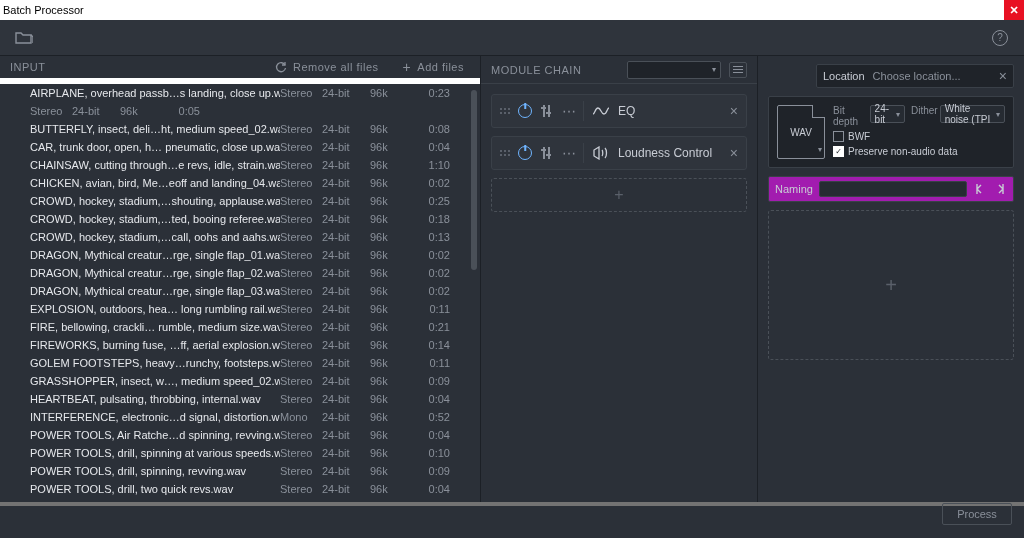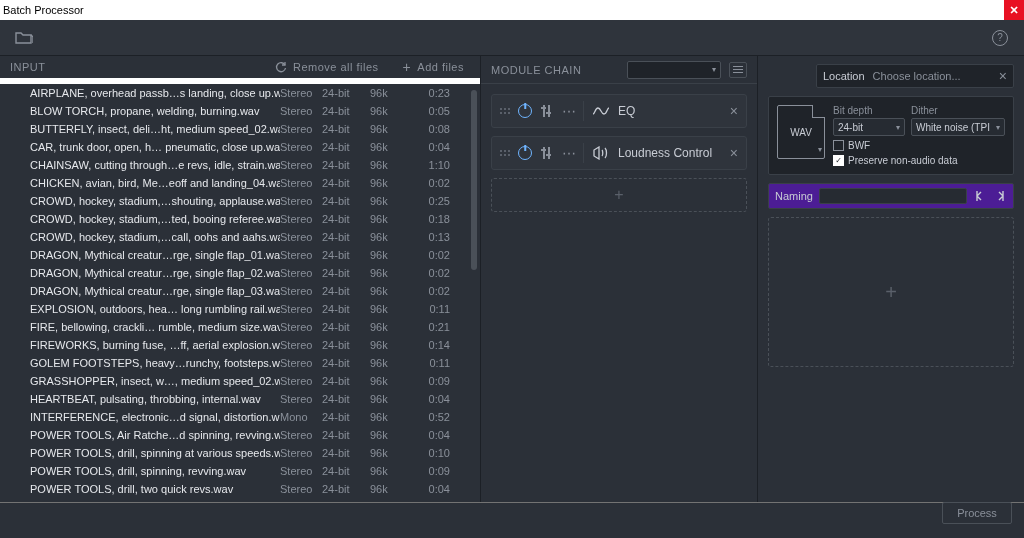--- a/index.html
+++ b/index.html
@@ -71,37 +71,37 @@
   .location-row .val { color: #8a909a; font-size: 11px; }
   .location-row .x { margin-left: auto; color: #8a909a; cursor: pointer; font-size: 14px; }
   
   .format-box { display: flex; gap: 8px; background: #1f2329; border: 1px solid #3a4048; border-radius: 2px; padding: 8px; }
   .wav-box { width: 48px; height: 54px; border: 1.5px solid #8a909a; border-radius: 2px; display: flex; align-items: center; justify-content: center; position: relative; }
   .wav-box::before { content: ""; position: absolute; top: -1px; right: -1px; width: 12px; height: 12px; background: #1f2329; border-left: 1.5px solid #8a909a; border-bottom: 1.5px solid #8a909a; }
   .wav-box span { font-size: 10px; color: #c8ccd4; }
   .wav-box .caret { position: absolute; right: 2px; bottom: 4px; font-size: 8px; color: #8a909a; }
   .format-right { flex: 1; display: flex; flex-direction: column; gap: 4px; }
   .format-row { display: flex; gap: 6px; }
-  .field { display: flex; flex-direction: column; gap: 2px; }
+  .field { display: flex; gap: 2px; }
   .field .flabel { font-size: 10px; color: #8a909a; }
   .select { height: 18px; border: 1px solid #4a5058; background: #262b32; border-radius: 2px; display: flex; align-items: center; justify-content: space-between; padding: 0 4px; font-size: 10px; color: #c8ccd4; cursor: pointer; }
   .select .caret { font-size: 8px; color: #8a909a; }
   .checkbox-row { display: flex; align-items: center; gap: 4px; font-size: 10px; color: #c8ccd4; cursor: pointer; }
   .cb { width: 11px; height: 11px; border: 1px solid #8a909a; display: flex; align-items: center; justify-content: center; font-size: 8px; color: #fff; }
   .cb.checked { background: #fff; color: #1f2329; border-color: #fff; }
   
-  .naming-row { display: flex; align-items: center; gap: 6px; background: #4c1d95; border: 1px solid #3a4048; border-radius: 2px; padding: 4px 6px; height: 26px; }
+  .naming-row { display: flex; align-items: center; gap: 6px; background: #a21caf; border: 1px solid #3a4048; border-radius: 2px; padding: 4px 6px; height: 26px; }
   .naming-row .lbl { font-size: 11px; color: #c8ccd4; }
   .naming-row .input { flex: 1; height: 16px; background: #262b32; border: 1px solid #3a4048; border-radius: 2px; }
   .naming-row .tog { width: 14px; height: 14px; cursor: pointer; }
   
   .output-drop { flex: 1; min-height: 150px; margin: 0 0 0 0; border: 1.5px dashed #4a5058; border-radius: 3px; display: flex; align-items: center; justify-content: center; color: #5a606a; font-size: 20px; }
   
   
-  .bottom { height: 20px; background: #2b3038; border-top: 1px solid #737373; display: flex; align-items: center; justify-content: flex-end; padding: 0 12px; }
+  .bottom { height: 20px; background: #2b3038; border-top: 4px solid #737373; display: flex; align-items: center; justify-content: flex-end; padding: 0 12px; }
   .process-btn { width: 70px; height: 22px; border: 1px solid #4a5058; border-radius: 2px; display: flex; align-items: center; justify-content: center; font-size: 11px; color: #8a909a; cursor: pointer; }
   
   svg { stroke: currentColor; }
 </style>
 </head>
 <body>
 
 <div class="titlebar">
   <span class="titlebar-title">Batch Processor</span>
   <div class="titlebar-close">✕</div>
@@ -140,21 +140,20 @@
     <div class="file-list" id="file-list">
       <div class="scrollbar"></div>
     <div class="file-row">
           <span class="file-name">AIRPLANE, overhead passb…s landing, close up.wav</span>
           <span class="file-ch">Stereo</span>
           <span class="file-bit">24-bit</span>
           <span class="file-rate">96k</span>
           <span class="file-dur">0:23</span>
         </div>
         <div class="file-row">
-          <span class="file-name">BLOW TORCH, propane, welding, burning.wav</span>
           <span class="file-ch">Stereo</span>
           <span class="file-bit">24-bit</span>
           <span class="file-rate">96k</span>
           <span class="file-dur">0:05</span>
         </div>
         <div class="file-row">
           <span class="file-name">BUTTERFLY, insect, deli…ht, medium speed_02.wav</span>
           <span class="file-ch">Stereo</span>
           <span class="file-bit">24-bit</span>
           <span class="file-rate">96k</span>

